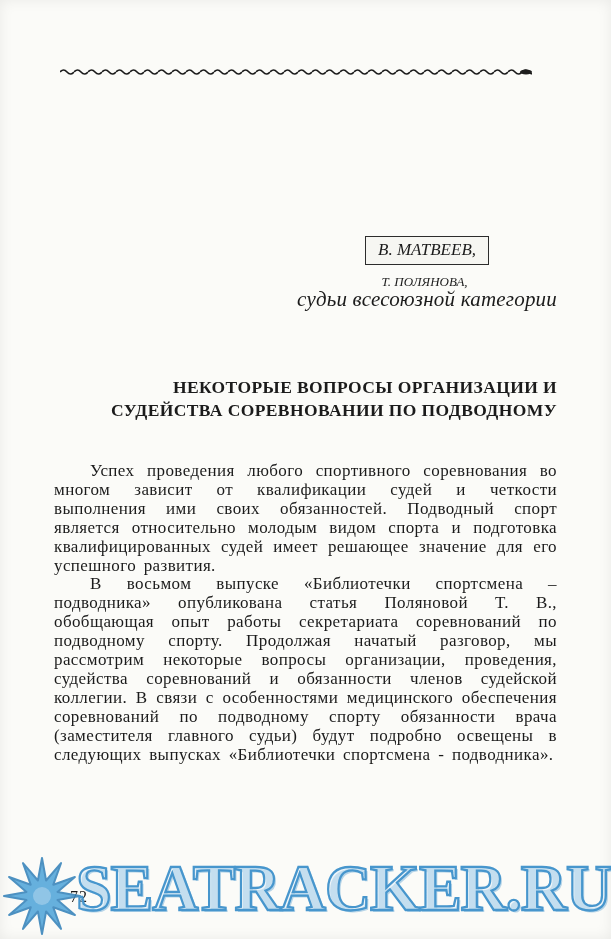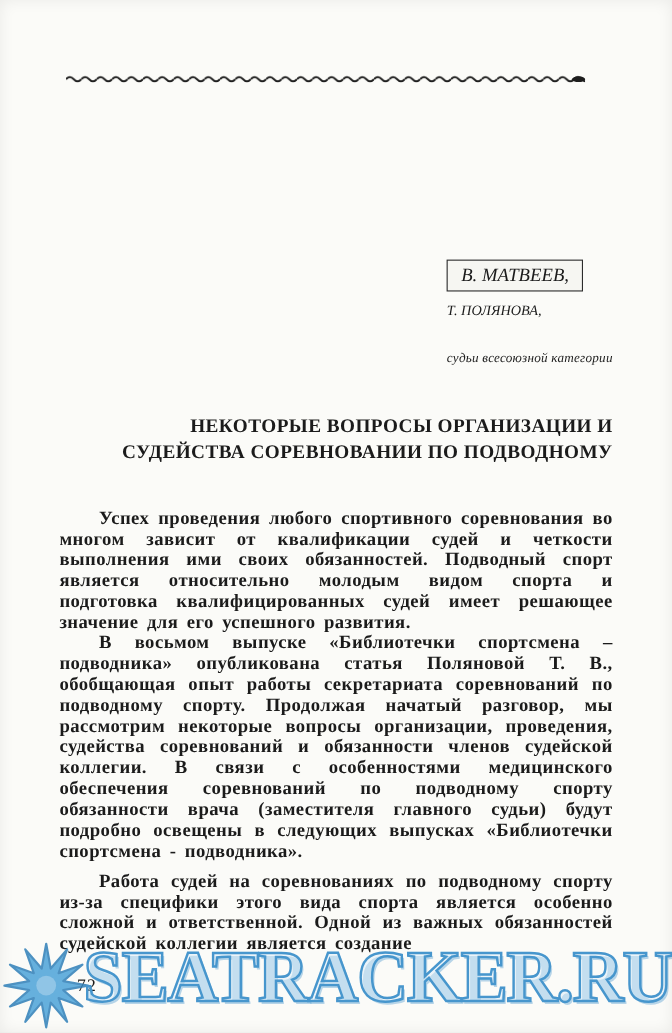--- a/index.html
+++ b/index.html
@@ -13,51 +13,51 @@
     color:#1b1b1b;
     box-shadow: inset 0 0 14px rgba(0,0,0,0.07);
   }
 
   
   .rule { position:absolute; top:66px; left:60px; width:472px; height:12px; }
 
   
   .authors-block {
     position:absolute; top:236px; right:54px;
-    text-align:left; font-style:italic;
+    text-align:center; font-style:italic;
   }
   .author-boxed {
     display:inline-block;
     border:1.5px solid #2c2c2c;
     padding:3px 12px 4px 12px;
     font-size:17px;
     background:#f6f6f2;
   }
   .author-second {
     margin-top:9px; font-size:13px; padding-right:5px;
   }
   .author-roles {
-    margin-top:26px; font-size:12px; line-height:19px; letter-spacing:0.2px;
+    margin-top:0; font-size:21px; line-height:19px; letter-spacing:0.2px;
   }
 
   
   .title {
     position:absolute; top:376px; left:54px; width:503px;
     text-align:right; font-weight:bold;
     font-size:17.5px; line-height:23px; letter-spacing:0.4px;
   }
 
   
   .body-text {
     position:absolute; top:462px; left:54px; width:503px;
     font-size:17px; line-height:18.9px;
     text-align:justify;
     letter-spacing:0.4px; word-spacing:3px;
   }
-  .body-text p { margin:0; text-indent:36px;font-weight:bold; }
+  .body-text p { margin:0; text-indent:36px; }
   .body-text p.gap-before { margin-top:9px; }
 
   
   .page-number {
     position:absolute; left:46px; top:888px;
     font-size:16px; letter-spacing:1px;padding-left:24px;
   }
 
   
   .watermark {
@@ -105,21 +105,20 @@
   </div>
 
   <div class="title">
     <div>НЕКОТОРЫЕ ВОПРОСЫ ОРГАНИЗАЦИИ И</div>
     <div>СУДЕЙСТВА  СОРЕВНОВАНИИ ПО ПОДВОДНОМУ</div>
   </div>
 
   <div class="body-text">
     <p>Успех проведения любого спортивного соревнования во многом зависит от квалификации судей и четкости выполнения ими своих обязанностей. Подводный спорт является относительно молодым видом спорта и подготовка квалифицированных судей имеет решающее значение для  его  успешного развития.</p>
     <p>В восьмом выпуске «Библиотечки спортсмена – подводника» опубликована статья Поляновой Т. В., обобщающая опыт работы секретариата соревнований по подводному спорту. Продолжая начатый разговор, мы рассмотрим некоторые вопросы организации, проведения, судейства соревнований и обязанности членов судейской коллегии. В связи с особенностями медицинского обеспечения соревнований по подводному спорту обязанности врача (заместителя главного судьи) будут подробно освещены в следующих выпусках «Библиотечки спортсмена - подводника».</p>
-    <p class="gap-before">Работа судей на соревнованиях по подводному спорту из-за специфики этого вида спорта является особенно сложной и ответственной. Одной из важных обязанностей судейской коллегии является создание</p>
   </div>
 
   <div class="page-number">72</div>
 
   <div class="watermark">
     <svg class="star" width="80" height="80" viewBox="0 0 80 80" aria-hidden="true">
       <polygon points="78,40 55.5,44.1 72.9,59 51.3,51.3 59,72.9 44.1,55.5 40,78 35.9,55.5 21,72.9 28.7,51.3 7.1,59 24.5,44.1 2,40 24.5,35.9 7.1,21 28.7,28.7 21,7.1 35.9,24.5 40,2 44.1,24.5 59,7.1 51.3,28.7 72.9,21 55.5,35.9" fill="#4da3d9" stroke="#2f7fb8" stroke-width="2" stroke-linejoin="round"></polygon>
       <circle cx="40" cy="40" r="9" fill="rgba(255,255,255,0.28)"></circle>
     </svg>
     <div class="wm-text">SEATRACKER.RU</div>

